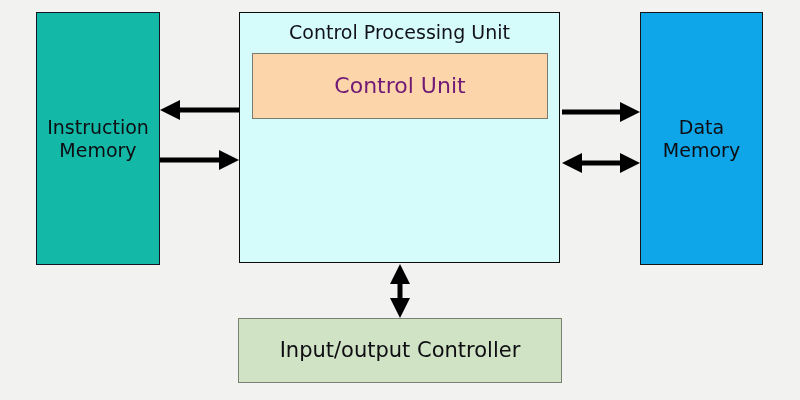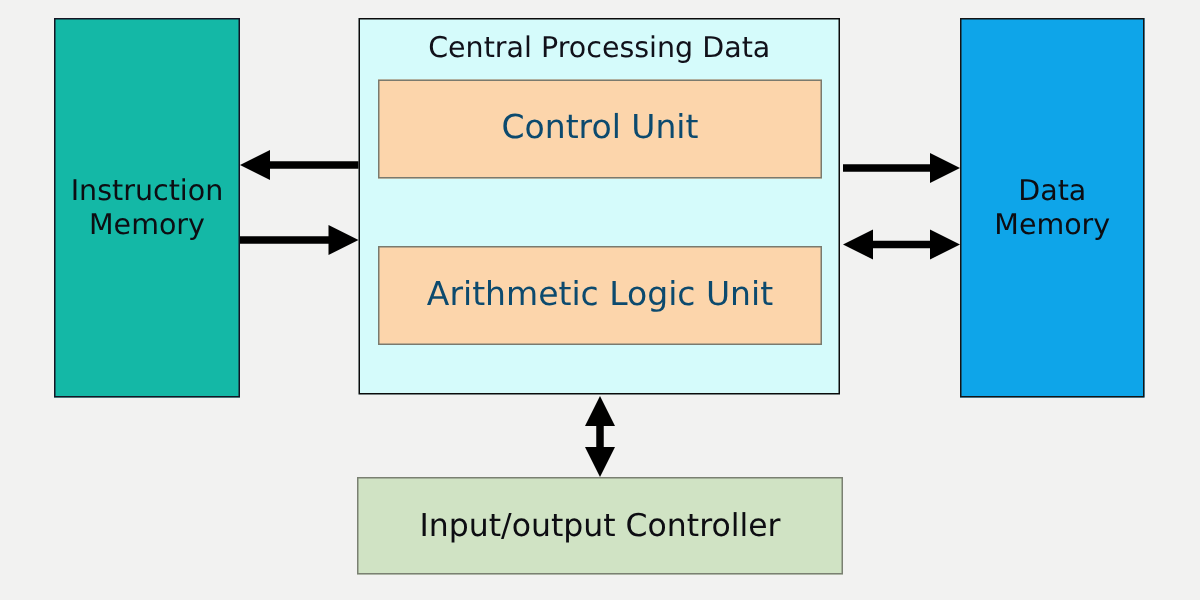--- a/index.html
+++ b/index.html
@@ -64,21 +64,21 @@
     left: 12px;
     width: 296px;
     height: 66px;
     box-sizing: border-box;
     background: #fcd5ab;
     border: 1.6px solid #7a7a6e;
     display: flex;
     align-items: center;
     justify-content: center;
     font-size: 22px;
-    color: #0c4a6e;
+    color: #701a75;
   }
   #control-unit { top: 40px; }
   #alu { top: 151px; }
 
   
   #data-memory {
     left: 640px;
     top: 12px;
     width: 123px;
     height: 253px;
@@ -114,26 +114,23 @@
 <div id="diagram">
 
   <div class="node" id="instruction-memory">
     <div>
       <span>Instruction</span><br>
       <span>Memory</span>
     </div>
   </div>
 
   <div class="node" id="cpu">
-    <div id="cpu-title">Central Processing Data</div>
+    <div id="cpu-title">Control Processing Unit</div>
     <div class="cpu-sub" id="control-unit">
       <span>Control Unit</span>
-    </div>
-    <div class="cpu-sub" id="alu">
-      <span>Arithmetic Logic Unit</span>
     </div>
   </div>
 
   <div class="node" id="data-memory">
     <div>
       <span>Data</span><br>
       <span>Memory</span>
     </div>
   </div>
 

